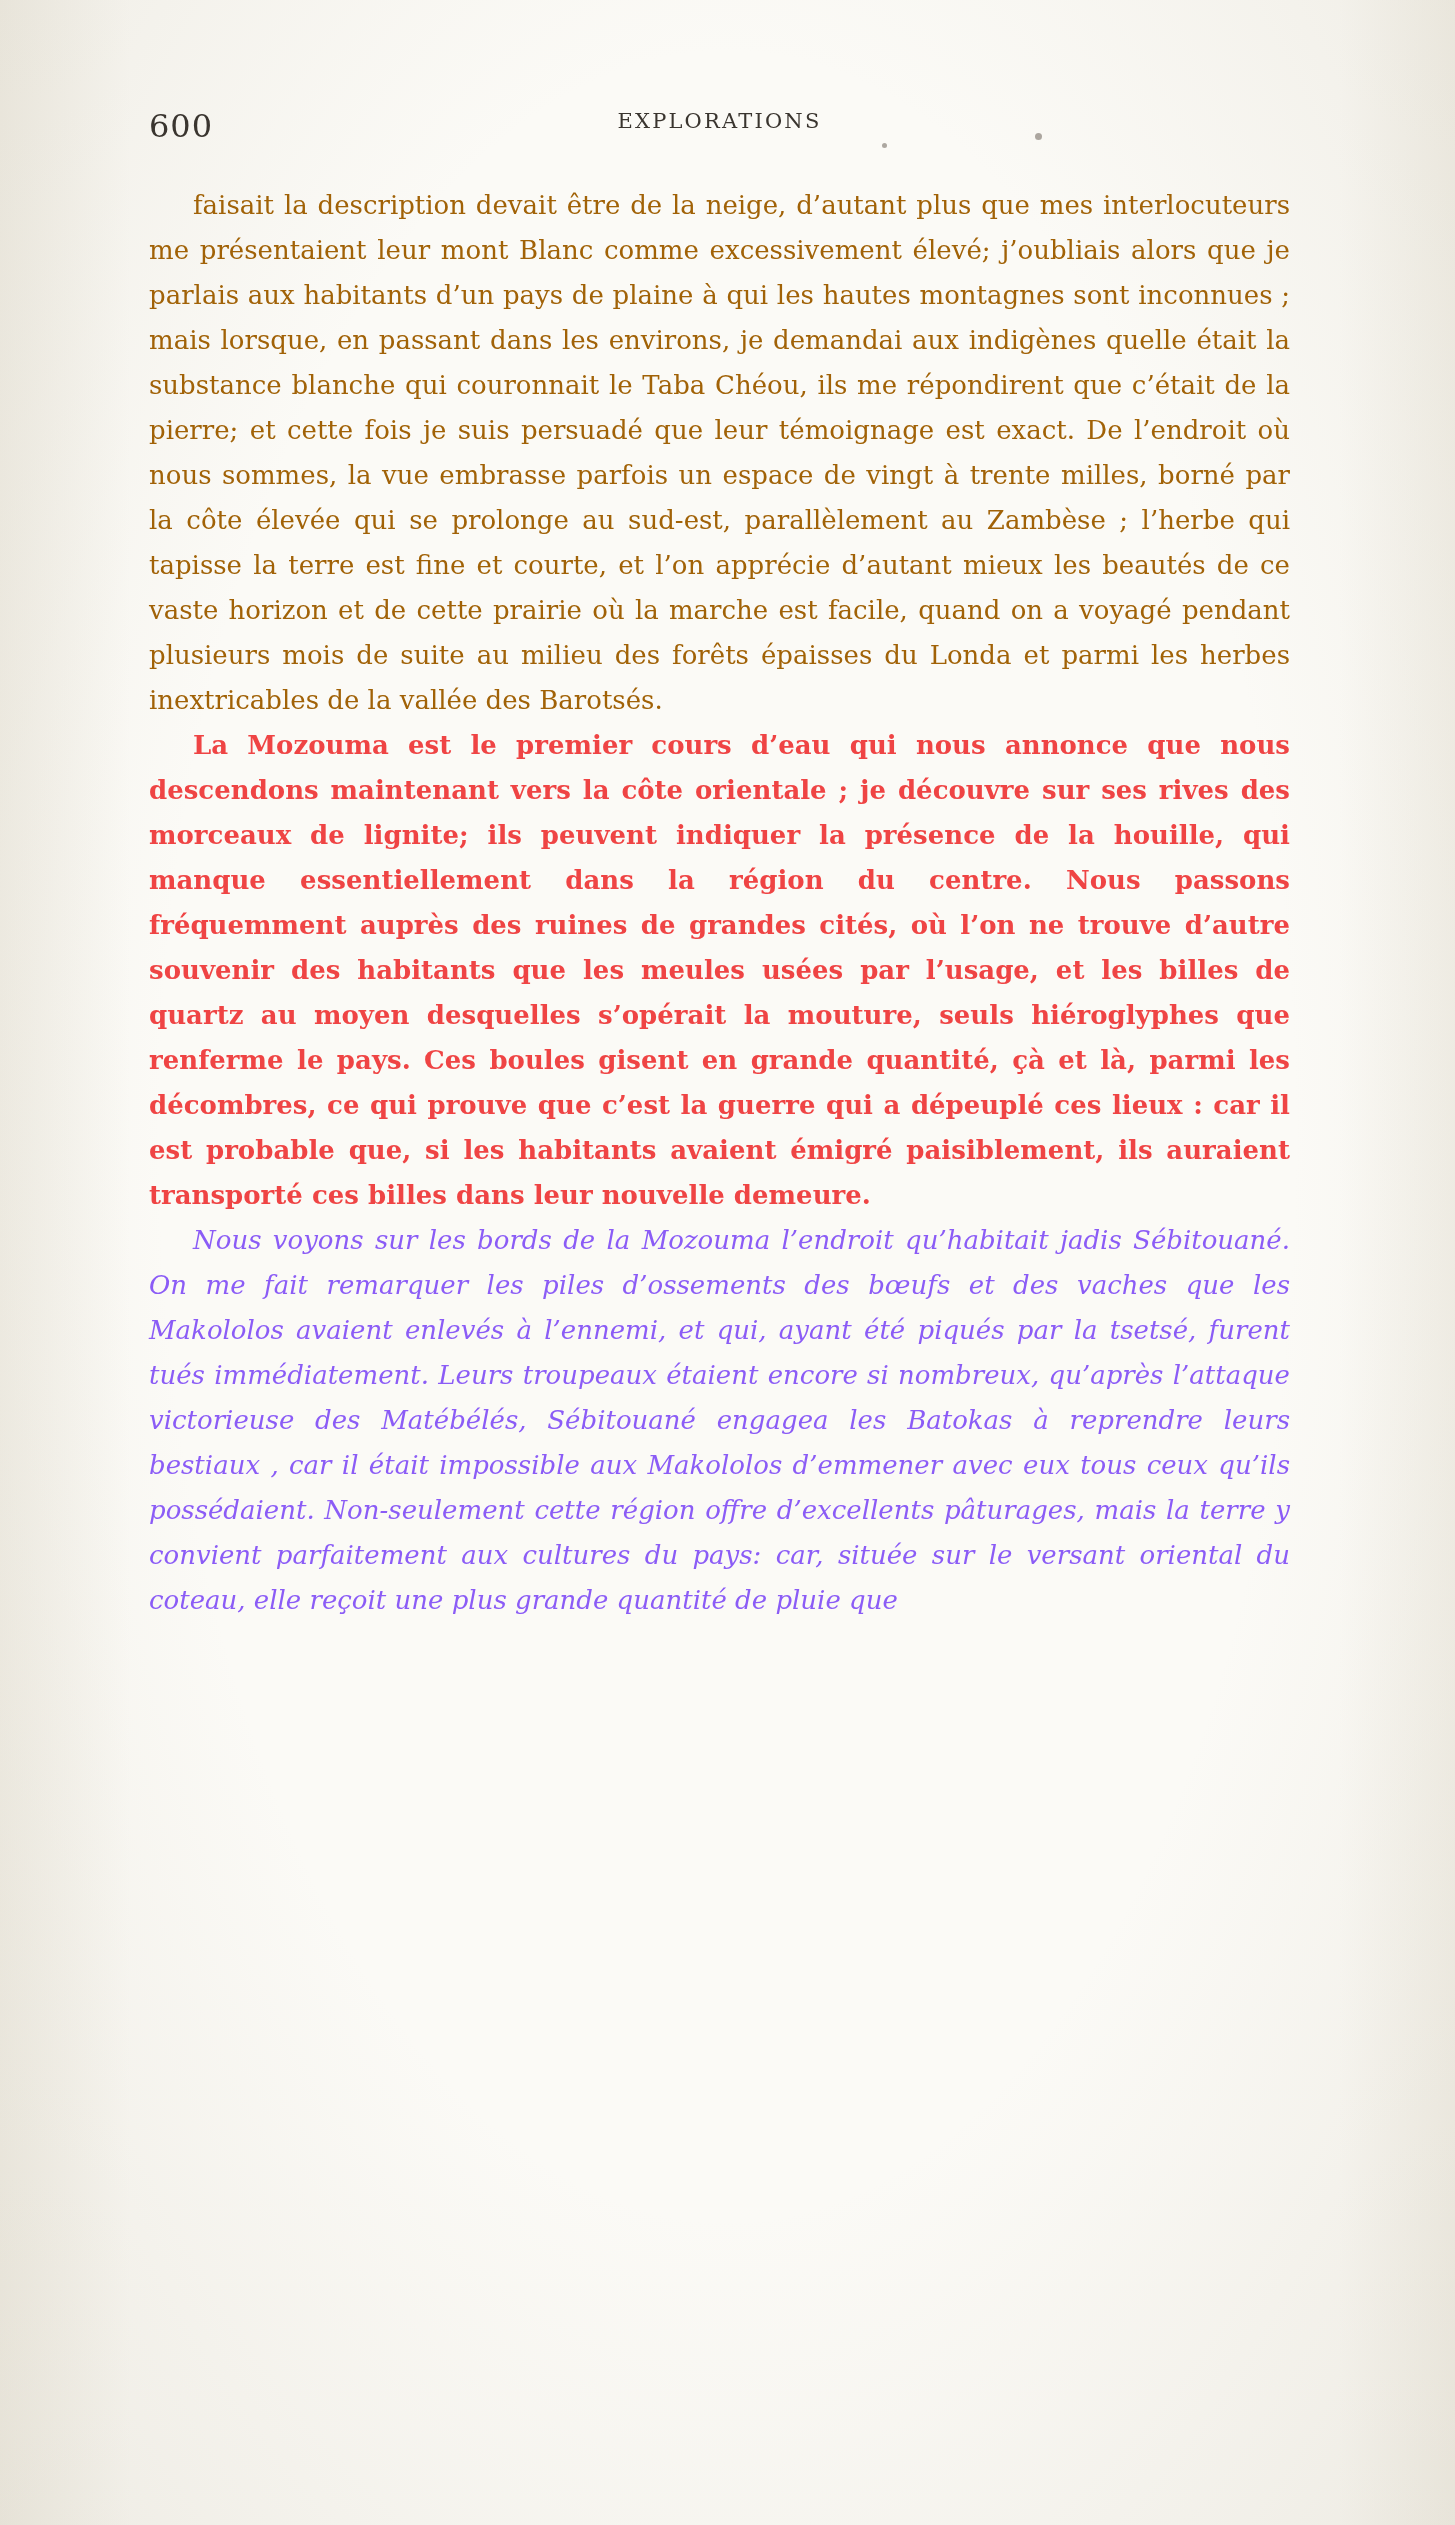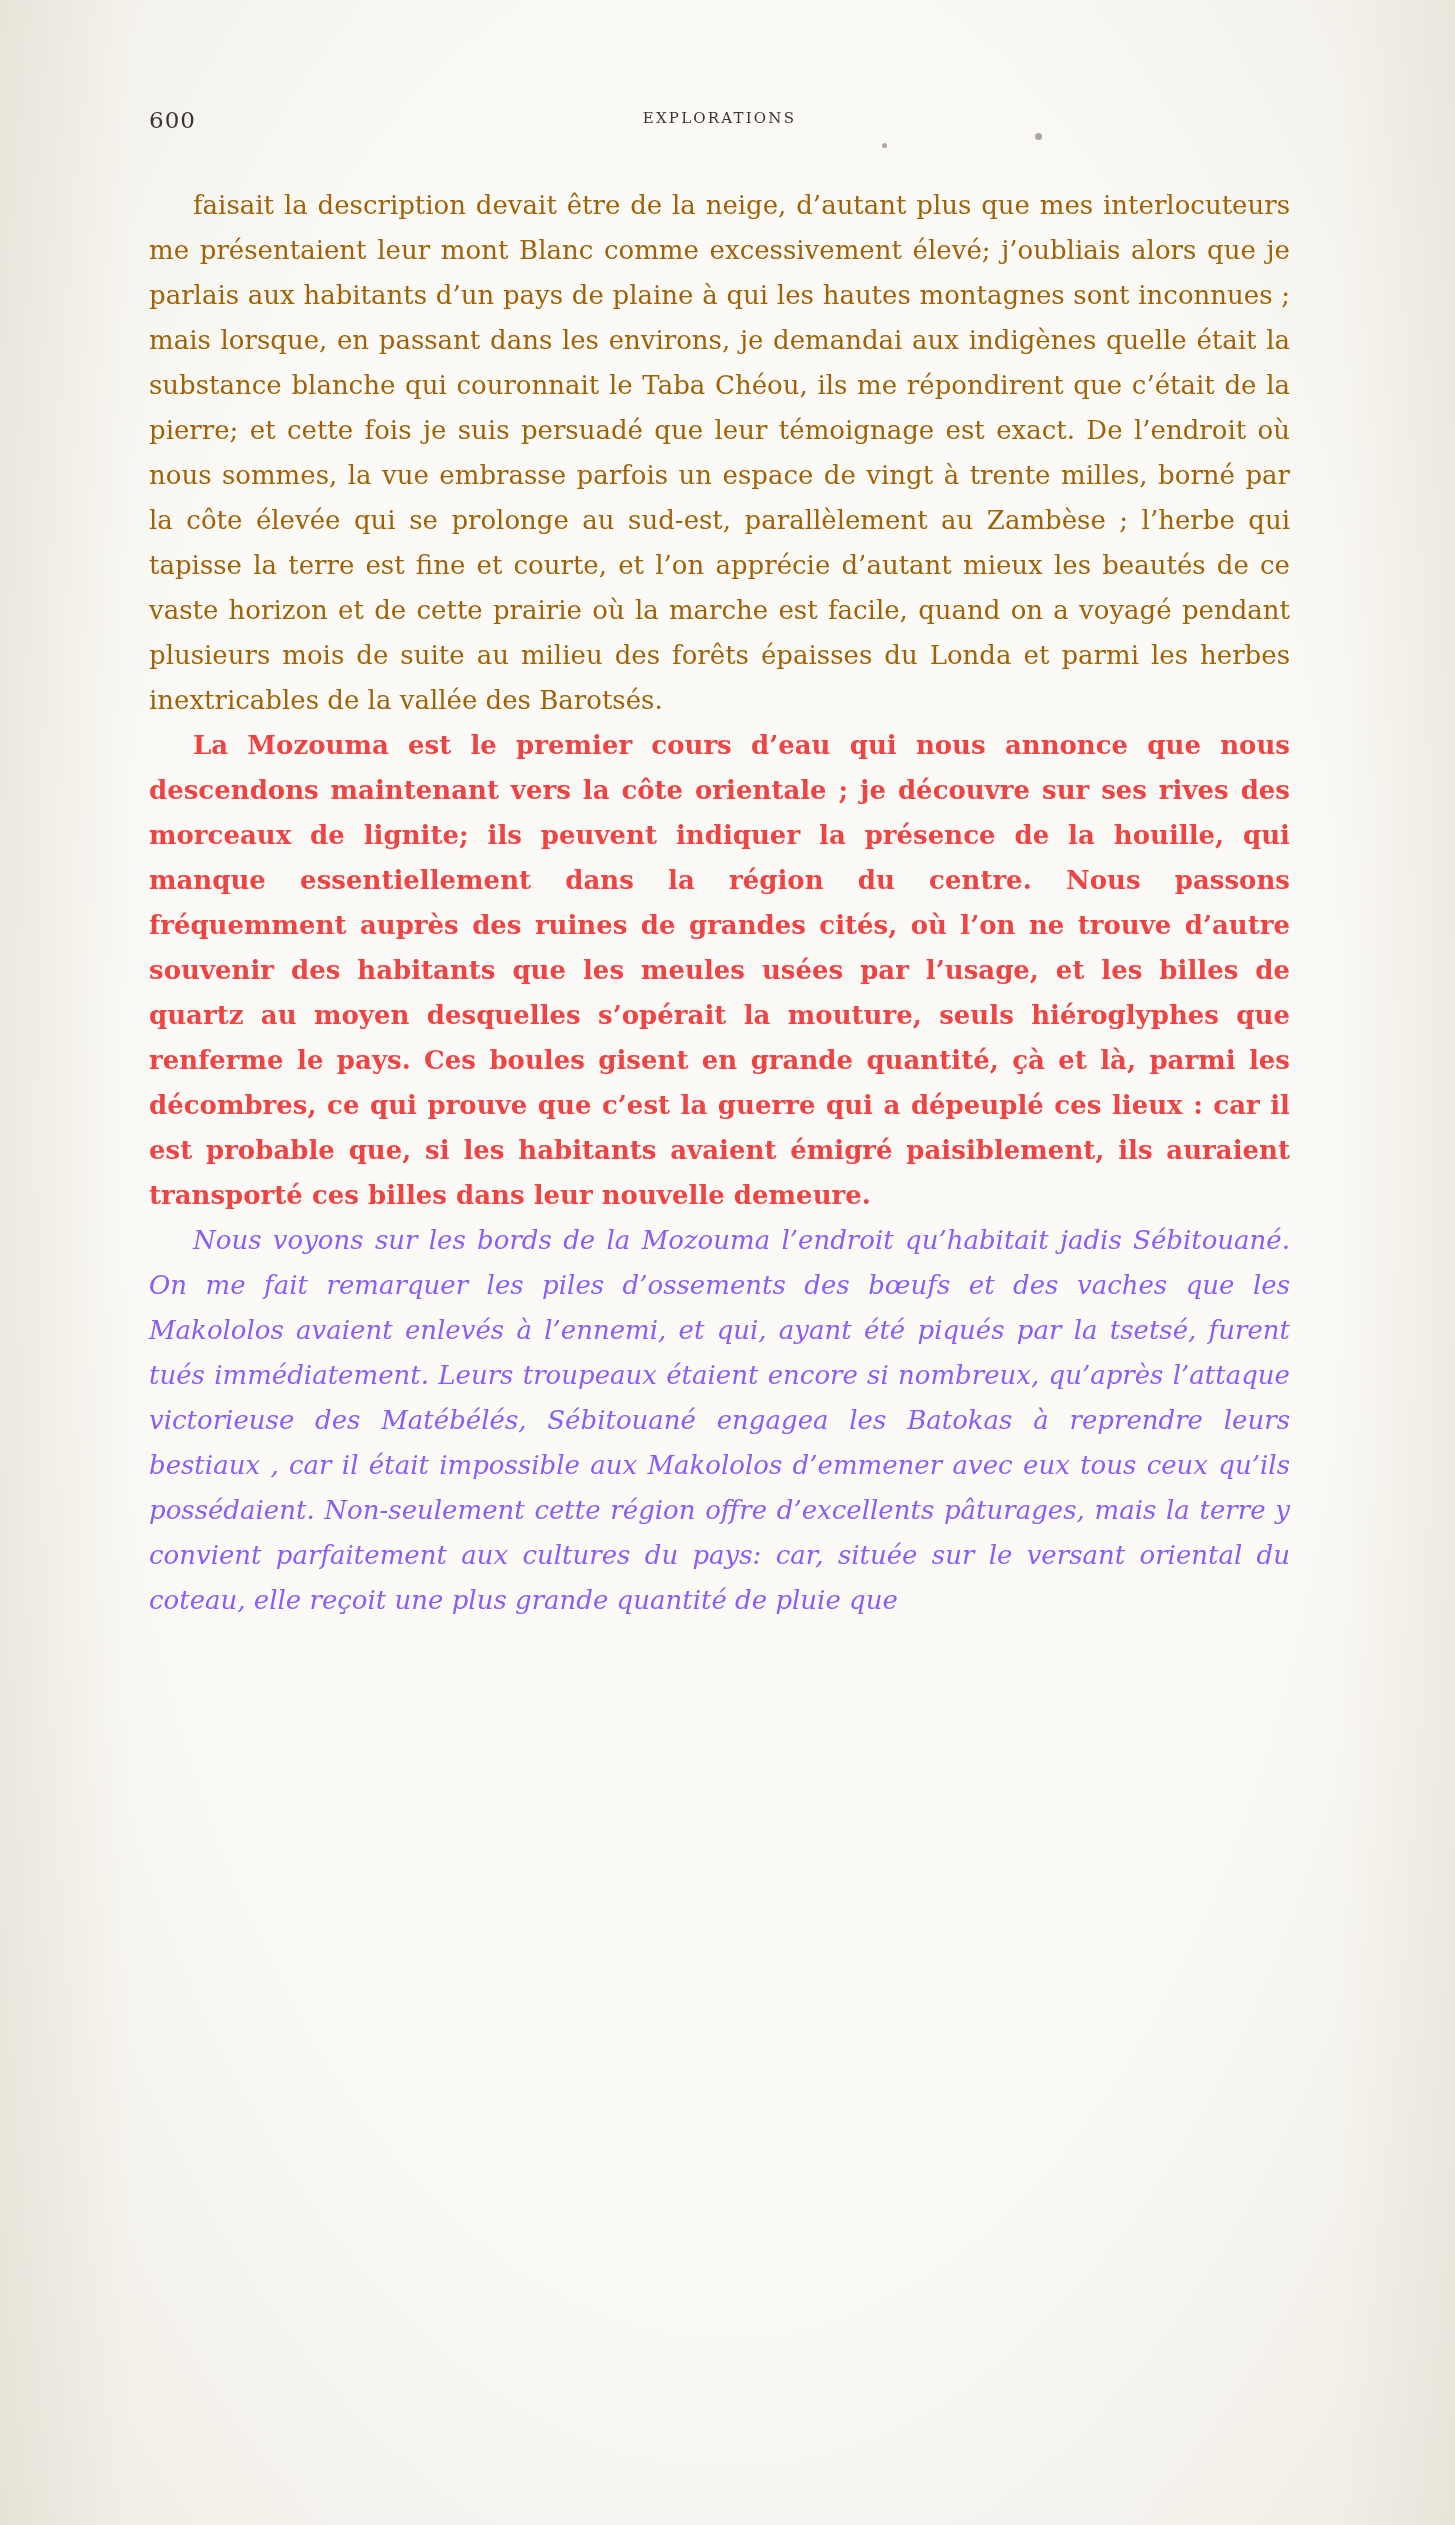--- a/index.html
+++ b/index.html
@@ -38,31 +38,31 @@
   }
   .header {
     position: relative;
     height: 40px;
     margin-bottom: 36px;
   }
   .folio {
     position: absolute;
     left: 0;
     top: 0;
-    font-size: 23px;
+    font-size: 32px;
     letter-spacing: 1px;
     color: #3a352f;
   }
   .running-head {
     position: absolute;
     left: 0;
     right: 0;
     top: 2px;
     text-align: center;
-    font-size: 15px;
+    font-size: 21px;
     letter-spacing: 2.2px;
     color: #3a352f;
   }
   .speck {
     position: absolute;
     border-radius: 50%;
     background: #6b6359;
     opacity: .55;
   }
   .body-text {

